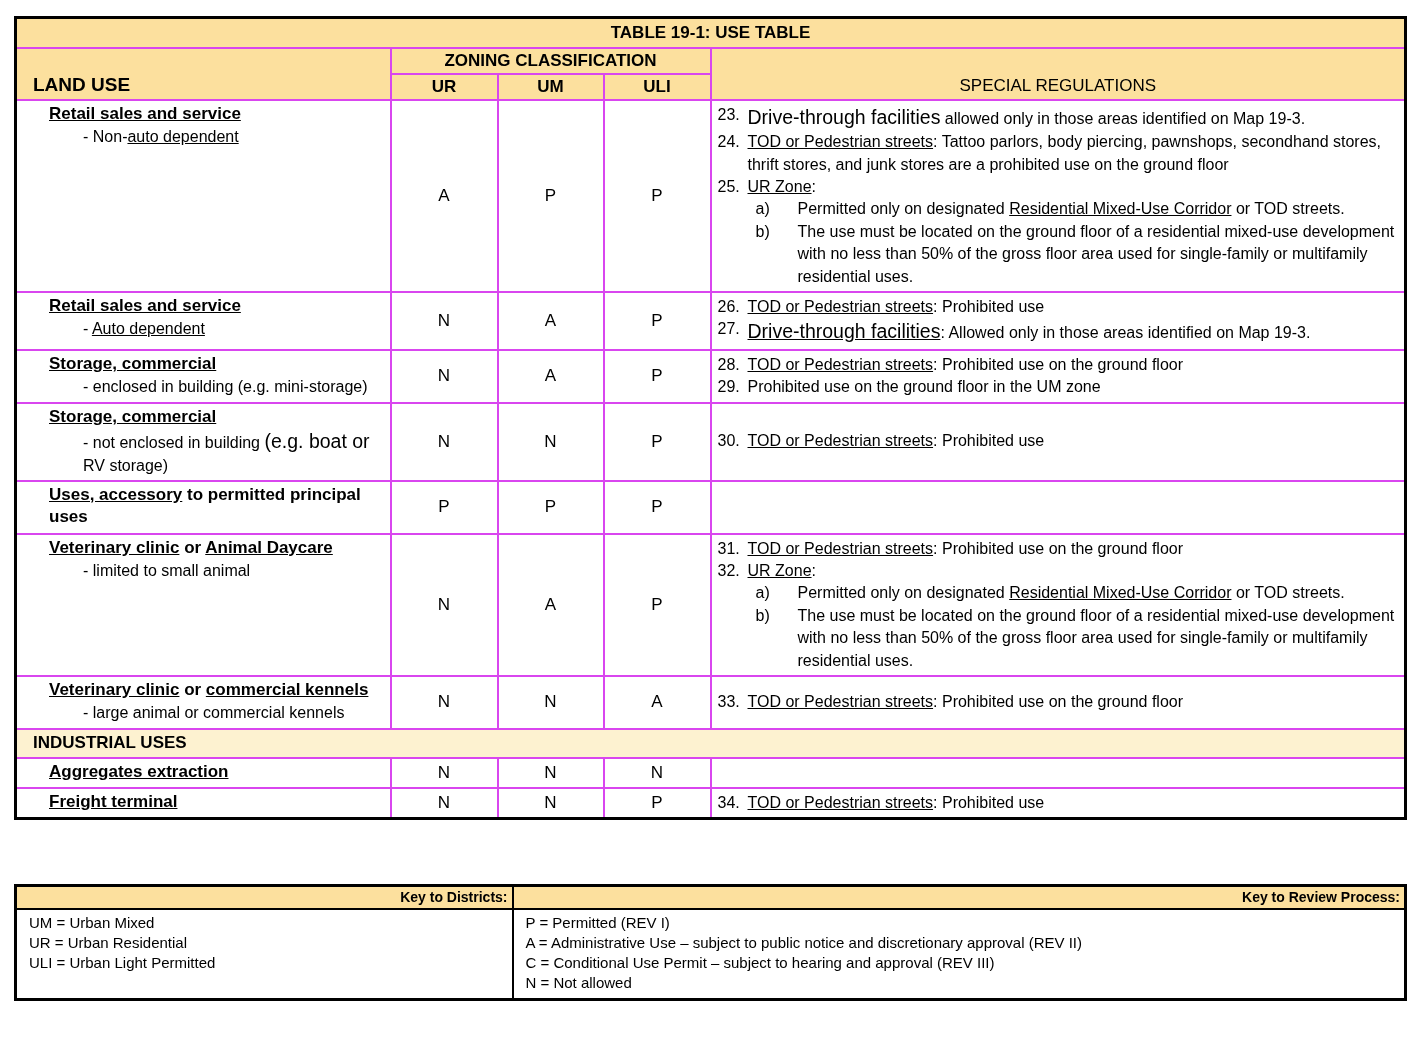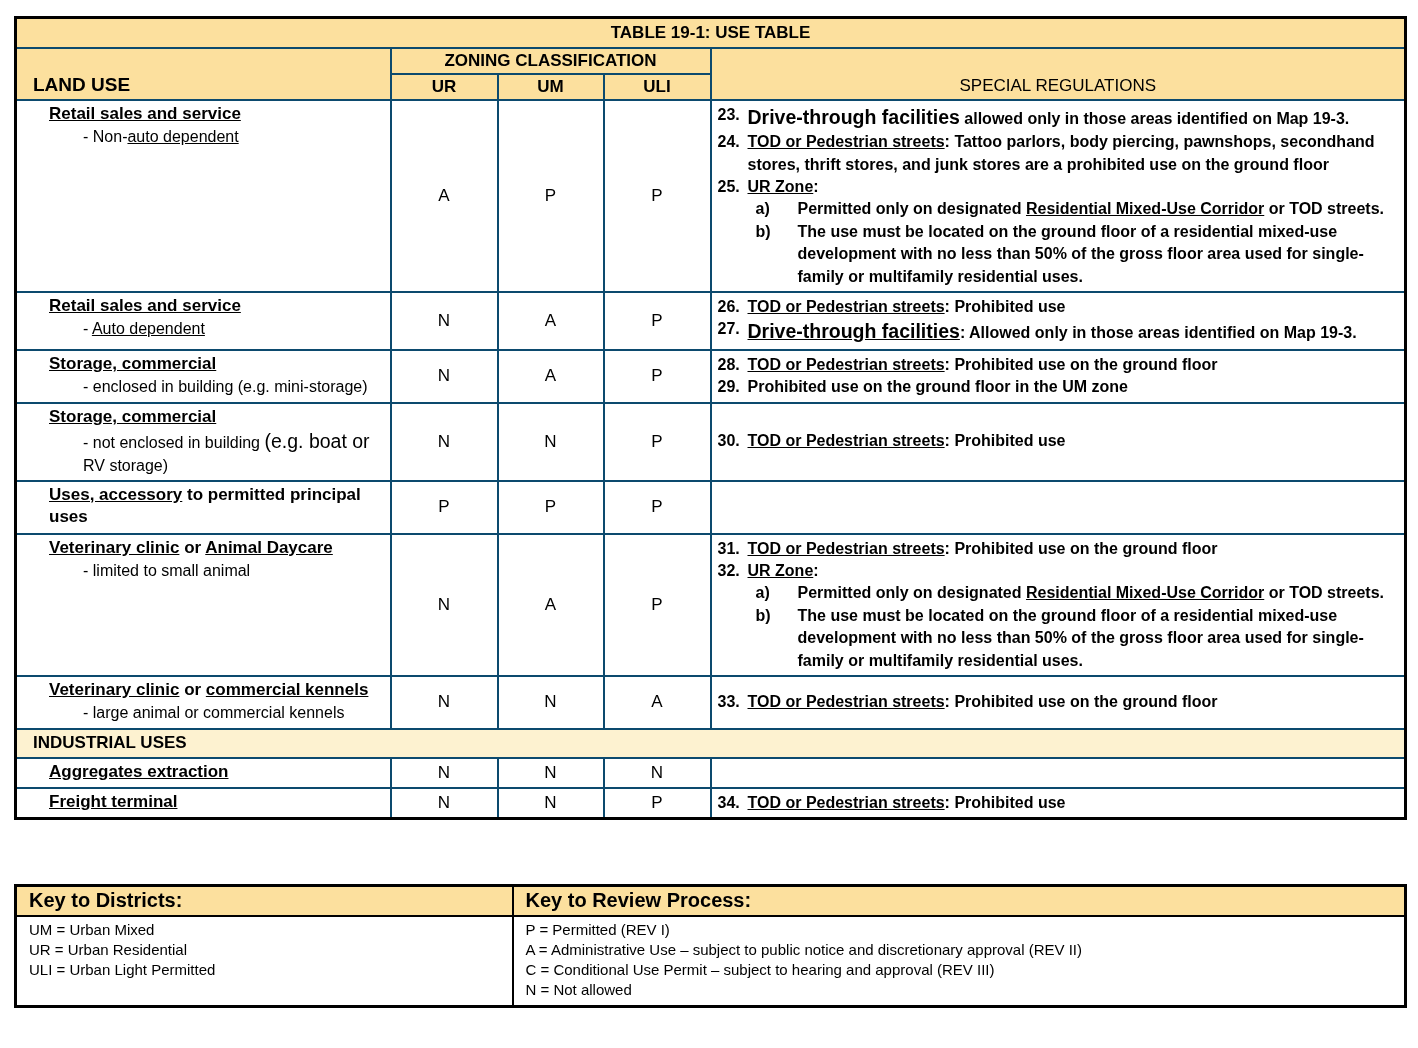--- a/index.html
+++ b/index.html
@@ -1,48 +1,48 @@
 <!DOCTYPE html>
 <html style="--hdr: #FCE09E; --sec: #FDF2D0;"><head>
 <meta charset="utf-8">
 <style>
   html,body{margin:0;padding:0;background:#fff;}
   body{font-family:"Liberation Sans",sans-serif;color:#000;width:1418px;}
   .page{padding:16px 14px;}
 
   table{border-collapse:collapse;table-layout:fixed;width:1390px;}
   table.main{border:3px solid #000;}
-  .main th,.main td{border:2px solid #0c4a6e;overflow:hidden;}
+  .main th,.main td{border:2px solid #d946ef;overflow:hidden;}
 
   .title-cell{background:var(--hdr);font-size:17px;font-weight:bold;text-align:center;padding:4px 2px;}
   .zc-cell{background:var(--hdr);font-size:17px;font-weight:bold;padding:2px;}
   .landuse-h{background:var(--hdr);font-size:19px;font-weight:bold;text-align:left;vertical-align:bottom;padding:2px 2px 3px 16px;}
   .special-h{background:var(--hdr);font-size:17px;font-weight:normal;text-align:center;vertical-align:bottom;padding:2px 2px 3px 2px;}
   .zone-h{background:var(--hdr);font-size:17px;font-weight:bold;text-align:center;padding:2px;margin-top:15px;}
 
   .cell-lu{vertical-align:top;padding:2px 4px 4px 0;}
   .lu-title{padding-left:32px;font-weight:bold;font-size:17px;line-height:1.32;}
   .lu-sub{padding-left:66px;font-size:16px;line-height:1.32;margin-top:1px;}
   .cell-zone{text-align:center;vertical-align:middle;font-size:17px;}
   .cell-regs{vertical-align:middle;padding:3px 6px;}
-  .reg{display:flex;font-size:16px;line-height:1.4;font-weight:bold;}
+  .reg{display:flex;font-size:16px;line-height:1.4;}
   .reg-num{flex:0 0 30px;}
   .reg-body{flex:1;}
   .reg.sub{padding-left:38px;}
   .reg.sub .reg-num{flex:0 0 42px;}
 
   .u{text-decoration:underline;}
   .b{font-weight:bold;}
   .big{font-size:19.5px;}
 
   .row-section td{background:var(--sec);font-weight:bold;font-size:17px;padding:3px 6px 4px 16px;}
 
   table.keys{border:3px solid #000;margin-top:64px;}
   .keys th,.keys td{border:2px solid #000;}
-  .key-h{background:var(--hdr);font-size:20px;font-weight:bold;text-align:left;padding:2px 4px 3px 12px;}
+  .key-h{background:var(--hdr);font-size:14px;font-weight:bold;text-align:right;padding:2px 4px 3px 12px;}
   .key-body{vertical-align:top;font-size:15px;line-height:20px;padding:3px 4px 5px 12px;}
   .key-item{white-space:nowrap;}
 </style>
 </head>
 <body>
 
 <div class="page">
 
   <table class="main">
     <colgroup>

